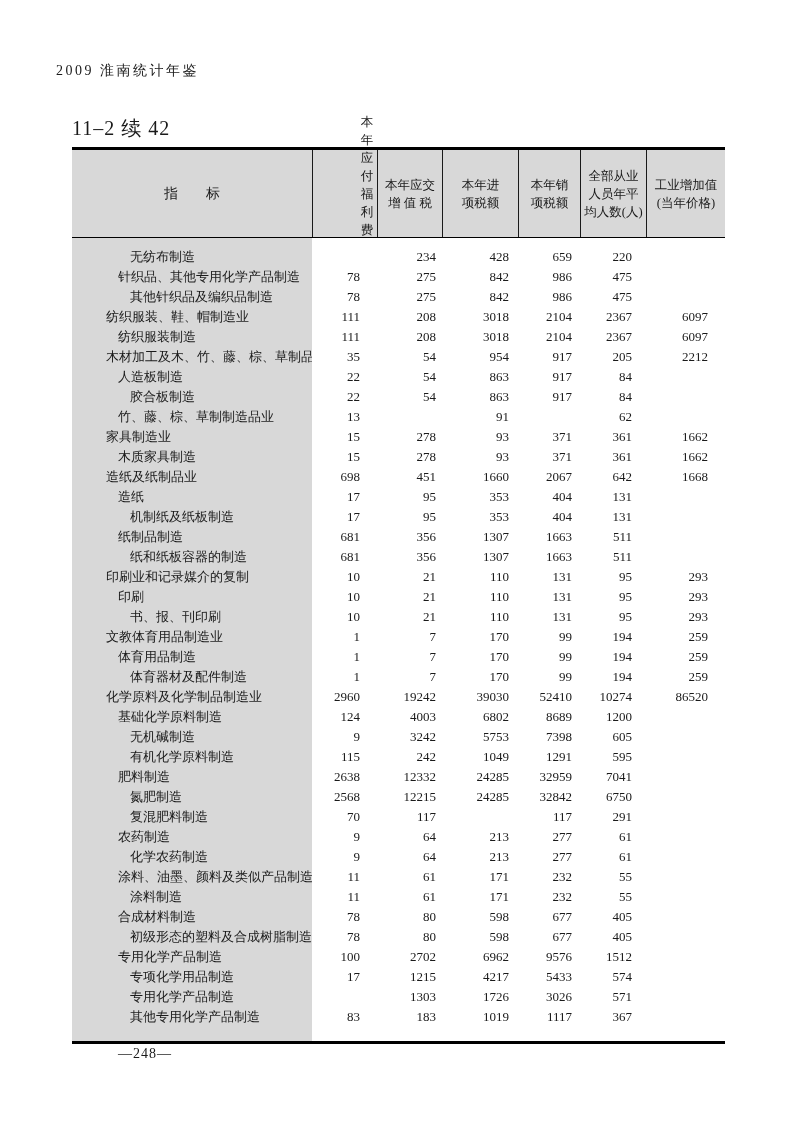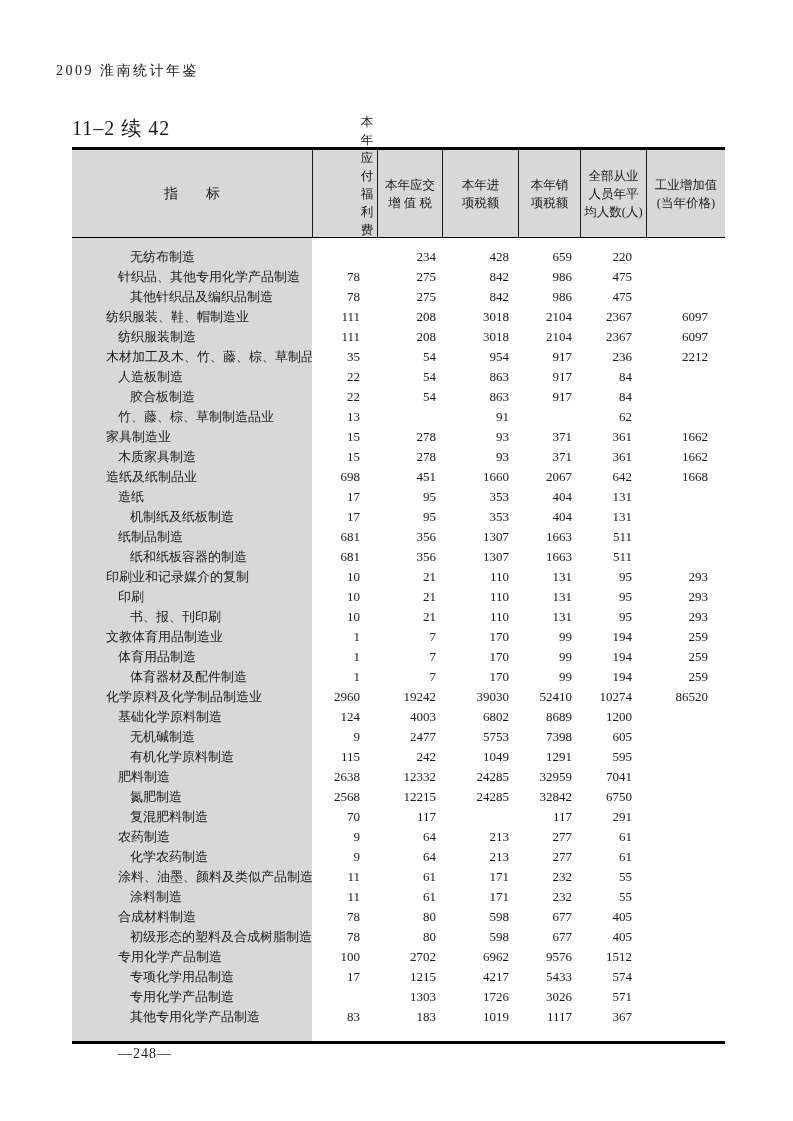--- a/index.html
+++ b/index.html
@@ -127,21 +127,21 @@
         <div class="td num num3">2104</div>
         <div class="td num num4">2367</div>
         <div class="td num num5">6097</div>
       </div>
       <div class="tr">
         <div class="td name ind0">木材加工及木、竹、藤、棕、草制品业</div>
         <div class="td num num0">35</div>
         <div class="td num num1">54</div>
         <div class="td num num2">954</div>
         <div class="td num num3">917</div>
-        <div class="td num num4">236</div>
+        <div class="td num num4">205</div>
         <div class="td num num5">2212</div>
       </div>
       <div class="tr">
         <div class="td name ind1">人造板制造</div>
         <div class="td num num0">22</div>
         <div class="td num num1">54</div>
         <div class="td num num2">863</div>
         <div class="td num num3">917</div>
         <div class="td num num4">84</div>
         <div class="td num num5"></div>
@@ -295,21 +295,21 @@
         <div class="td num num0">124</div>
         <div class="td num num1">4003</div>
         <div class="td num num2">6802</div>
         <div class="td num num3">8689</div>
         <div class="td num num4">1200</div>
         <div class="td num num5"></div>
       </div>
       <div class="tr">
         <div class="td name ind2">无机碱制造</div>
         <div class="td num num0">9</div>
-        <div class="td num num1">2477</div>
+        <div class="td num num1">3242</div>
         <div class="td num num2">5753</div>
         <div class="td num num3">7398</div>
         <div class="td num num4">605</div>
         <div class="td num num5"></div>
       </div>
       <div class="tr">
         <div class="td name ind2">有机化学原料制造</div>
         <div class="td num num0">115</div>
         <div class="td num num1">242</div>
         <div class="td num num2">1049</div>

